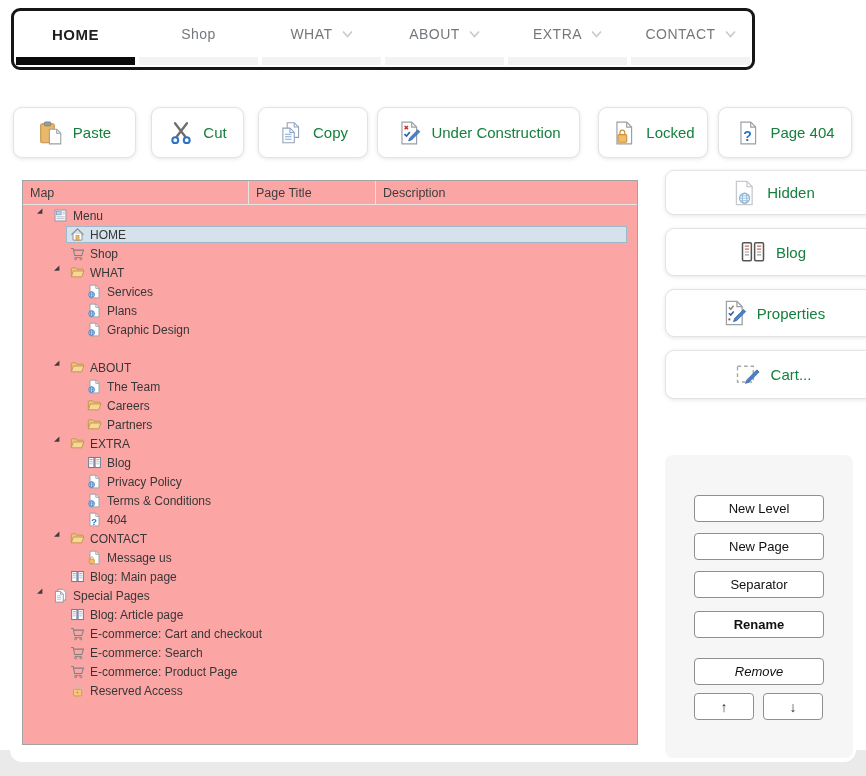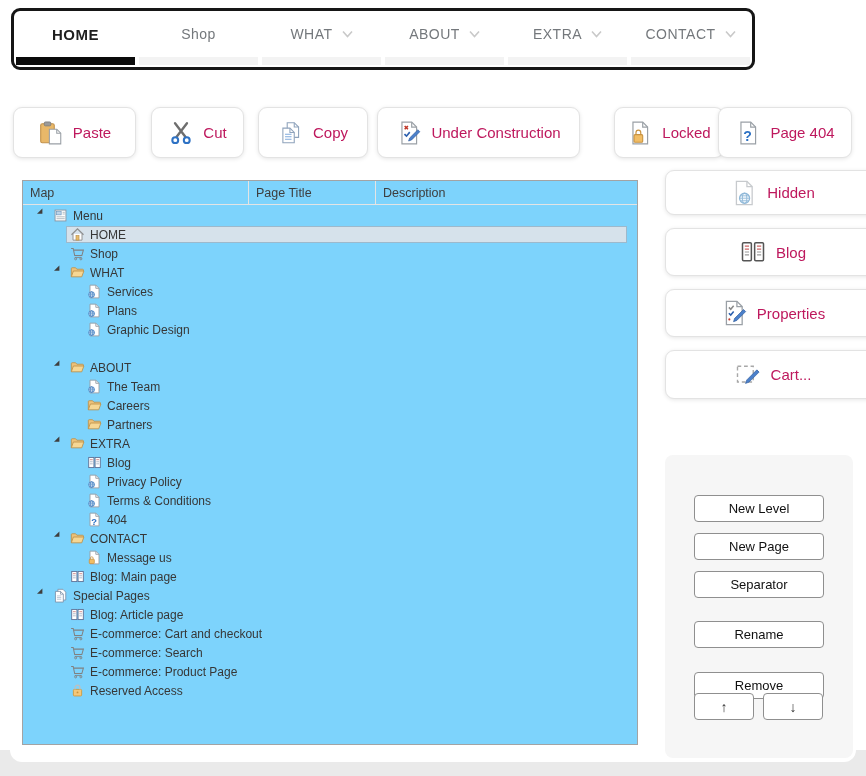--- a/index.html
+++ b/index.html
@@ -17,28 +17,28 @@
             font-size:14px;color:#74787c;letter-spacing:.5px;cursor:pointer;white-space:nowrap}
   .nav-item.active{color:#1f1f1f;font-weight:bold;font-size:15px}
   .chev{display:flex;align-items:center}
   #nav-strip{position:absolute;left:2px;right:2px;bottom:2px;height:8px;display:flex;gap:4px}
   .nav-seg{flex:1;background:#f3f3f3}
   .nav-seg.active{background:#0b0b0b}
 
   
   .tb-btn,.side-btn{position:absolute;background:#fff;border:1px solid #e3e3e3;border-radius:9px;
         box-shadow:0 1px 4px rgba(0,0,0,.10);display:flex;align-items:center;justify-content:center;
-        gap:9px;font-size:15px;color:#be185d;cursor:pointer;box-sizing:border-box;white-space:nowrap}
+        gap:9px;font-size:15px;color:#15803d;cursor:pointer;box-sizing:border-box;white-space:nowrap}
   .tb-btn{top:107px;height:51px}
   .side-btn{left:655px;width:215px}
   .tb-icon,.sb-icon{display:flex;flex:none}
 
   
   #tree{position:absolute;left:12px;top:180px;width:616px;height:565px;box-sizing:border-box;
-        border:1px solid #a3a3a3;background:#7dd3fc;overflow:hidden}
+        border:1px solid #a3a3a3;background:#fca5a5;overflow:hidden}
   #tree-head{display:flex;height:23px;border-bottom:1px solid #e4e4e4;color:#3d3d3d;font-size:12.5px}
   .th{display:flex;align-items:center;padding-left:7px;border-right:1px solid #e4e4e4;
       box-sizing:border-box;cursor:default}
   .th:nth-child(1){width:226px}
   .th:nth-child(2){width:127px}
   .th:nth-child(3){flex:1;border-right:none}
   #tree-body{padding-top:2px;font-size:12px;color:#373737}
   .trow{display:flex;align-items:flex-start;height:19px;padding:0 10px 0 14px;cursor:pointer}
   .indent{flex:none;height:1px}
   .expander{width:12px;flex:none;font-size:7px;color:#3e3e3e;display:flex;align-items:center}
@@ -153,21 +153,21 @@
           <svg width="26" height="26" viewBox="0 0 24 24">
             <path d="M5.5 2 h9 l4.5 4.5 V22 H5.5 z" fill="#fff" stroke="#9aa0a6" stroke-width="1.1"></path>
             <path d="M14.5 2 v4.5 H19" fill="none" stroke="#9aa0a6" stroke-width="1.1"></path>
             <path d="M8 5.5 l3 3 M11 5.5 l-3 3" stroke="#c0392b" stroke-width="1.5" fill="none"></path>
             <path d="M7.8 13 l1.9 1.9 3-3.7" stroke="#2b5fae" stroke-width="1.5" fill="none"></path>
             <path d="M22 10.8 l-7.6 7.6 -2.8 1 1-2.8 7.6-7.6 z" fill="#4b80ca" stroke="#2f5b9d" stroke-width=".6"></path>
           </svg>
         </span>
         <span class="tb-label">Under Construction</span>
       </div>
-      <div class="tb-btn" style="left: 604px; width: 110px;">
+      <div class="tb-btn" style="left: 588px; width: 110px;">
         <span class="tb-icon">
           <svg width="26" height="26" viewBox="0 0 24 24">
             <path d="M5.5 2 h9 l4.5 4.5 V22 H5.5 z" fill="#fff" stroke="#9aa0a6" stroke-width="1.1"></path>
             <path d="M14.5 2 v4.5 H19" fill="none" stroke="#9aa0a6" stroke-width="1.1"></path>
             <rect x="6.5" y="13.5" width="8" height="7" rx="1" fill="#f2bd64" stroke="#c8923f"></rect>
             <path d="M8.3 13.5 v-2 a2.2 2.2 0 0 1 4.4 0 v2" fill="none" stroke="#c8923f" stroke-width="1.1"></path>
           </svg>
         </span>
         <span class="tb-label">Locked</span>
       </div>
@@ -609,19 +609,19 @@
             <span class="tlabel">Reserved Access</span>
           </span>
         </div>
       </div>
   </div>
 
   <div id="action-panel">
       <div class="act-btn" style="top: 40px;">New Level</div>
       <div class="act-btn" style="top: 78px;">New Page</div>
       <div class="act-btn" style="top: 116px;">Separator</div>
-      <div class="act-btn" style="top: 166px;">Rename</div>
-      <div class="act-btn" style="top: 217px;">Remove</div>
+      <div class="act-btn" style="top: 156px; font-weight: bold;">Rename</div>
+      <div class="act-btn" style="top: 203px; font-style: italic;">Remove</div>
       <div class="act-btn arrow-btn" style="top: 238px; left: 29px;">↑</div>
       <div class="act-btn arrow-btn" style="top: 238px; left: 98px;">↓</div>
     </div>
 
 </div>
 
 </body></html>

